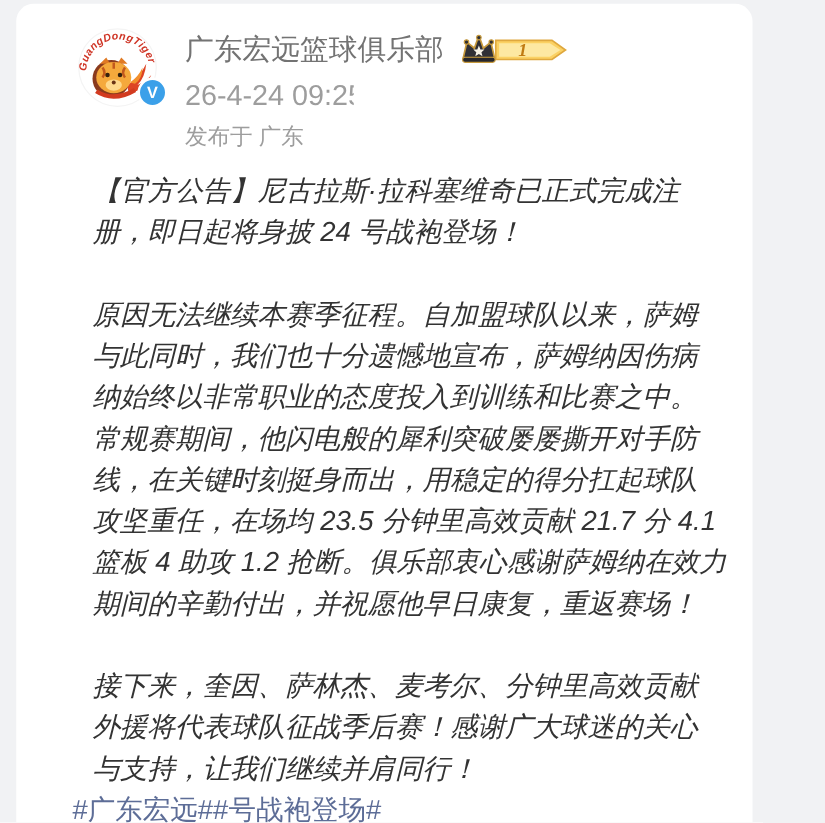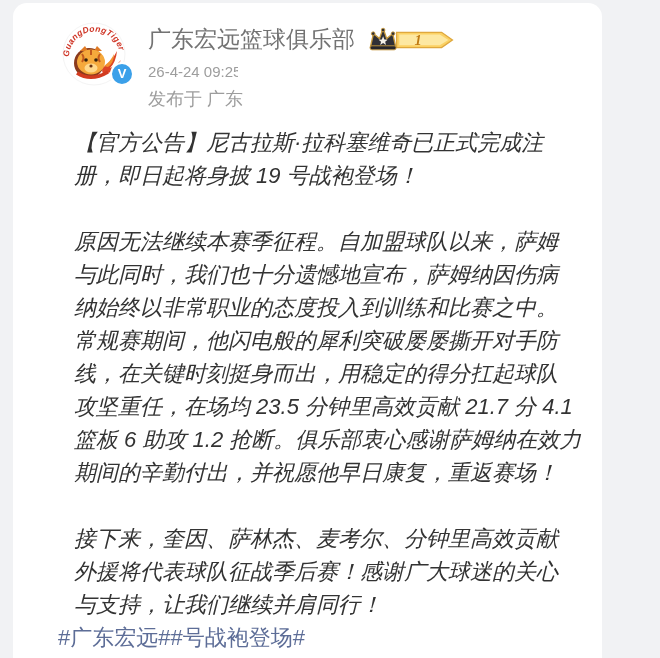--- a/index.html
+++ b/index.html
@@ -19,21 +19,21 @@
   .v-badge{
     position:absolute;left:48px;top:40px;width:20px;height:20px;border-radius:50%;
     background:#3ba0e9;border:2px solid #ffffff;
     color:#fff;font-size:13px;font-weight:bold;line-height:20px;text-align:center;
   }
   .info{margin-left:22px;padding-top:2px;min-width:0;}
   .name-row{display:flex;align-items:center;gap:8px;}
   .name{font-size:23px;color:#737373;white-space:nowrap;}
   .vip-badge{display:flex;align-items:center;}
   .vip-badge svg{display:block;}
-  .timestamp{margin-top:8px;font-size:15px;color:#9d9d9d;display:flex;align-items:baseline;}
+  .timestamp{margin-top:8px;font-size:23px;color:#9d9d9d;display:flex;align-items:baseline;}
   .clip{display:inline-block;width:5px;overflow:hidden;white-space:nowrap;}
   .source{margin-top:7px;font-size:18px;color:#9d9d9d;}
   .post-body{margin-top:15px;font-size:22px;line-height:33px;color:#333333;letter-spacing:0;}
   .post-body p{margin:0 0 33px 16px;font-style:italic;}
   .post-body p.last{margin-bottom:0;}
   .line{white-space:nowrap;}
   .hashtags{color:#5d6d97;white-space:nowrap;}
   .hashtags span{cursor:pointer;}
 </style>
 </head>
@@ -100,30 +100,30 @@
           <span>26-4-24 09:2</span>
           <span class="clip">5</span>
         </div>
       <div class="source">发布于 广东</div>
     </div>
   </div>
 
   <div class="post-body">
     <p>
       <span class="line" style="display:block">【官方公告】尼古拉斯·拉科塞维奇已正式完成注</span>
-      <span class="line" style="display:block">册，即日起将身披 19 号战袍登场！</span>
+      <span class="line" style="display:block">册，即日起将身披 24 号战袍登场！</span>
     </p>
     <p>
       <span class="line" style="display:block">原因无法继续本赛季征程。自加盟球队以来，萨姆</span>
       <span class="line" style="display:block">与此同时，我们也十分遗憾地宣布，萨姆纳因伤病</span>
       <span class="line" style="display:block">纳始终以非常职业的态度投入到训练和比赛之中。</span>
       <span class="line" style="display:block">常规赛期间，他闪电般的犀利突破屡屡撕开对手防</span>
       <span class="line" style="display:block">线，在关键时刻挺身而出，用稳定的得分扛起球队</span>
       <span class="line" style="display:block">攻坚重任，在场均 23.5 分钟里高效贡献 21.7 分 4.1</span>
-      <span class="line" style="display:block">篮板 6 助攻 1.2 抢断。俱乐部衷心感谢萨姆纳在效力</span>
+      <span class="line" style="display:block">篮板 4 助攻 1.2 抢断。俱乐部衷心感谢萨姆纳在效力</span>
       <span class="line" style="display:block">期间的辛勤付出，并祝愿他早日康复，重返赛场！</span>
     </p>
     <p class="last">
       <span class="line" style="display:block">接下来，奎因、萨林杰、麦考尔、分钟里高效贡献</span>
       <span class="line" style="display:block">外援将代表球队征战季后赛！感谢广大球迷的关心</span>
       <span class="line" style="display:block">与支持，让我们继续并肩同行！</span>
     </p>
     <div class="hashtags"><span>#广东宏远#</span><span>#号战袍登场#</span></div>
   </div>
 

